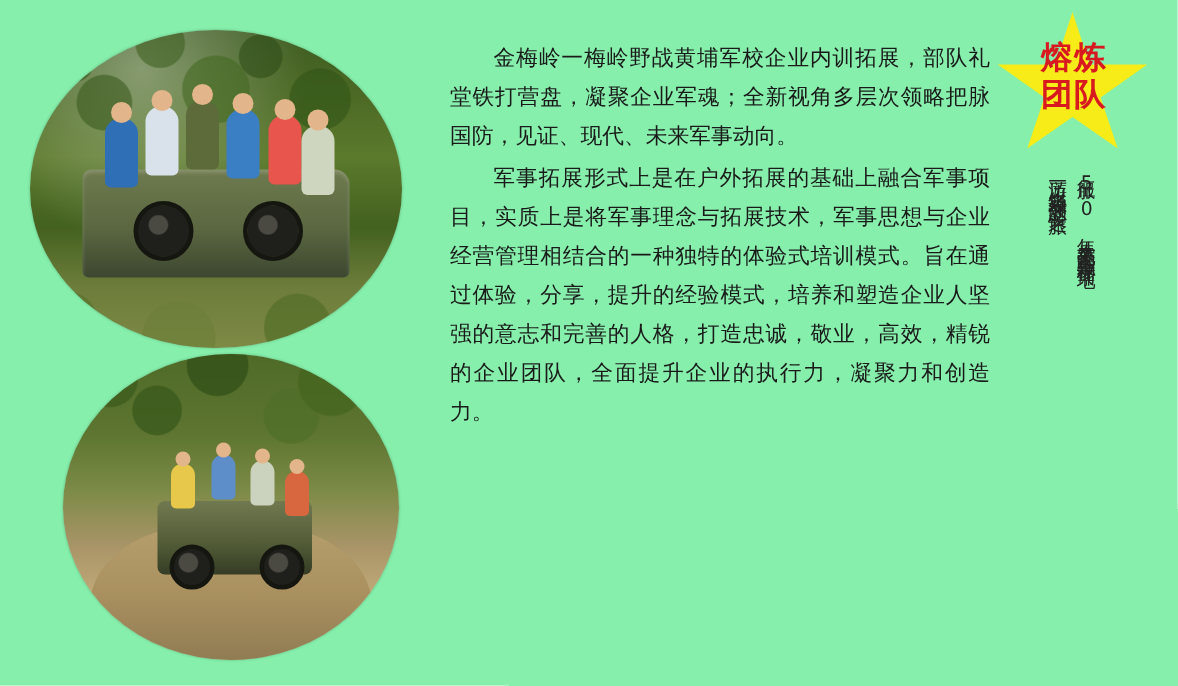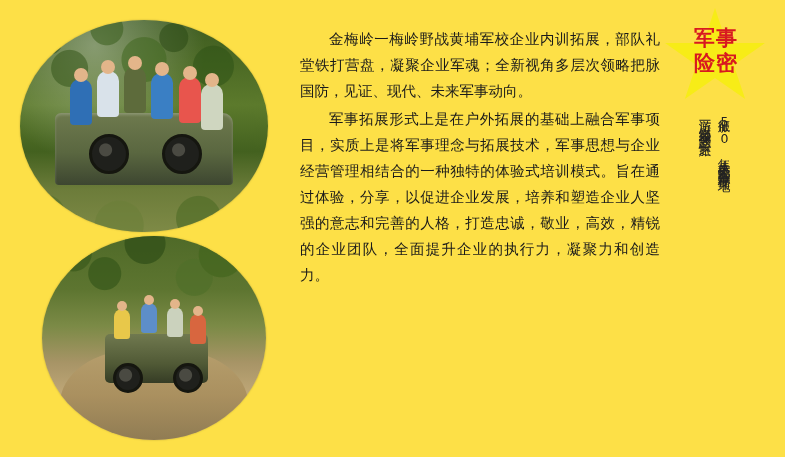--- a/index.html
+++ b/index.html
@@ -10,21 +10,21 @@
     width: 785px;
     height: 457px;
     background: #ffffff;
     font-family: "DejaVu Sans", "Liberation Sans", sans-serif;
     overflow: hidden;
   }
   .page {
     position: relative;
     width: 785px;
     height: 457px;
-    background: #fde047;
+    background: #86efac;
   }
 
   
   .photo-col {
     position: absolute;
     left: 14px;
     top: 14px;
     width: 260px;
     height: 430px;
   }
@@ -262,25 +262,25 @@
       </div>
       <div class="person sm q1"></div>
       <div class="person sm q2"></div>
       <div class="person sm q3"></div>
       <div class="person sm q4"></div>
     </div>
   </div>
 
   <div class="article">
     <p>金梅岭一梅岭野战黄埔军校企业内训拓展，部队礼堂铁打营盘，凝聚企业军魂；全新视角多层次领略把脉国防，见证、现代、未来军事动向。</p>
-    <p>军事拓展形式上是在户外拓展的基础上融合军事项目，实质上是将军事理念与拓展技术，军事思想与企业经营管理相结合的一种独特的体验式培训模式。旨在通过体验，分享，以促进企业发展，培养和塑造企业人坚强的意志和完善的人格，打造忠诚，敬业，高效，精锐的企业团队，全面提升企业的执行力，凝聚力和创造力。</p>
+    <p>军事拓展形式上是在户外拓展的基础上融合军事项目，实质上是将军事理念与拓展技术，军事思想与企业经营管理相结合的一种独特的体验式培训模式。旨在通过体验，分享，提升的经验模式，培养和塑造企业人坚强的意志和完善的人格，打造忠诚，敬业，高效，精锐的企业团队，全面提升企业的执行力，凝聚力和创造力。</p>
   </div>
 
   <div class="badge">
     <div class="star"></div>
-    <div class="badge-title">军事险密</div>
+    <div class="badge-title">熔炼团队</div>
     <div class="badge-sub">
       <div class="vline">征服50年从未窥见的军事神秘禁地</div>
       <div class="vline">游历一生必须探寻的心灵之旅</div>
     </div>
   </div>
 
 </div>
 
 </body></html>

